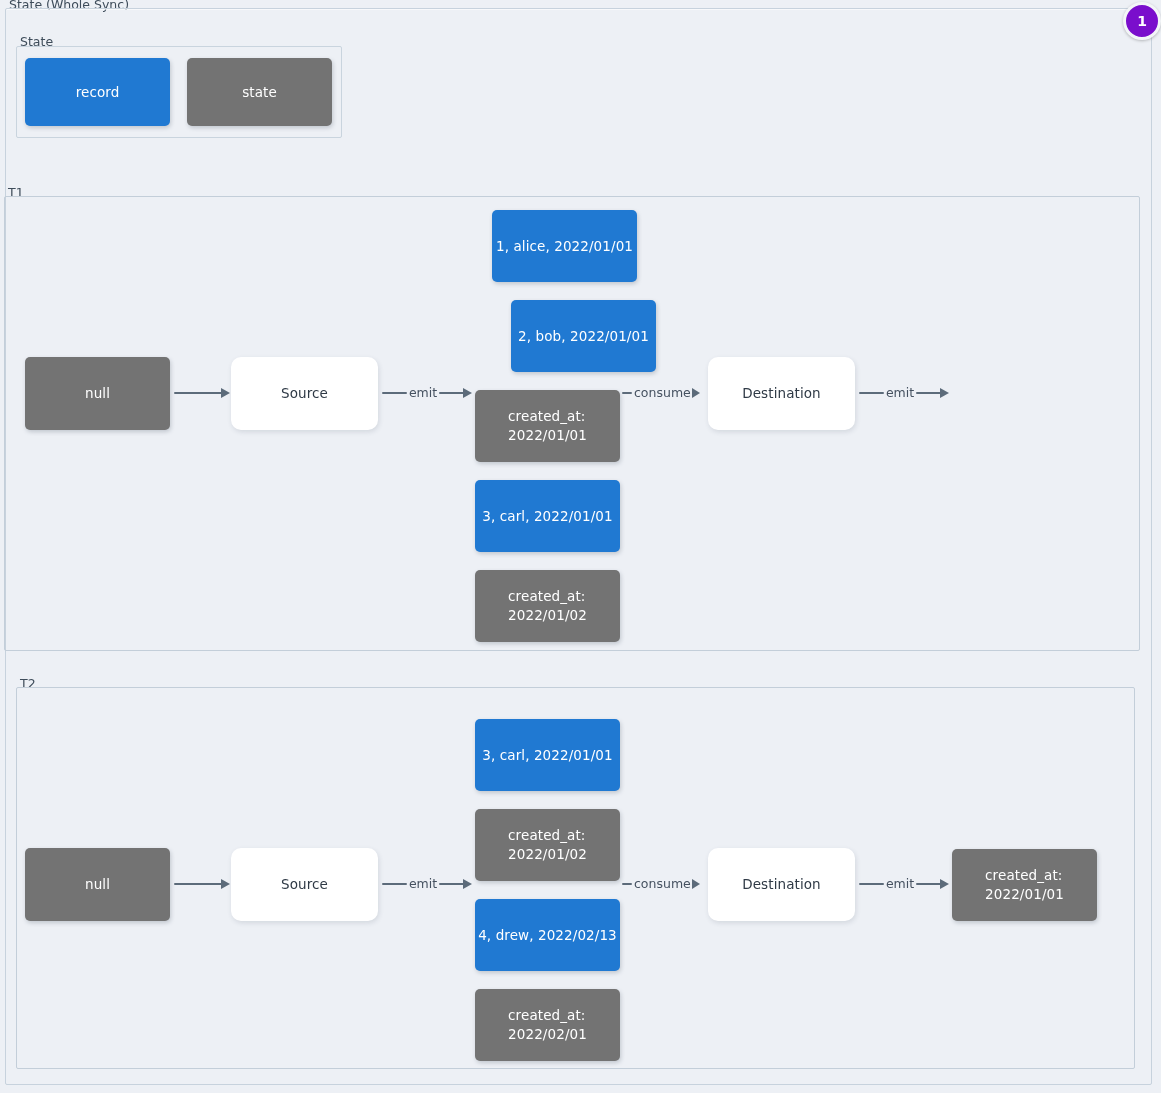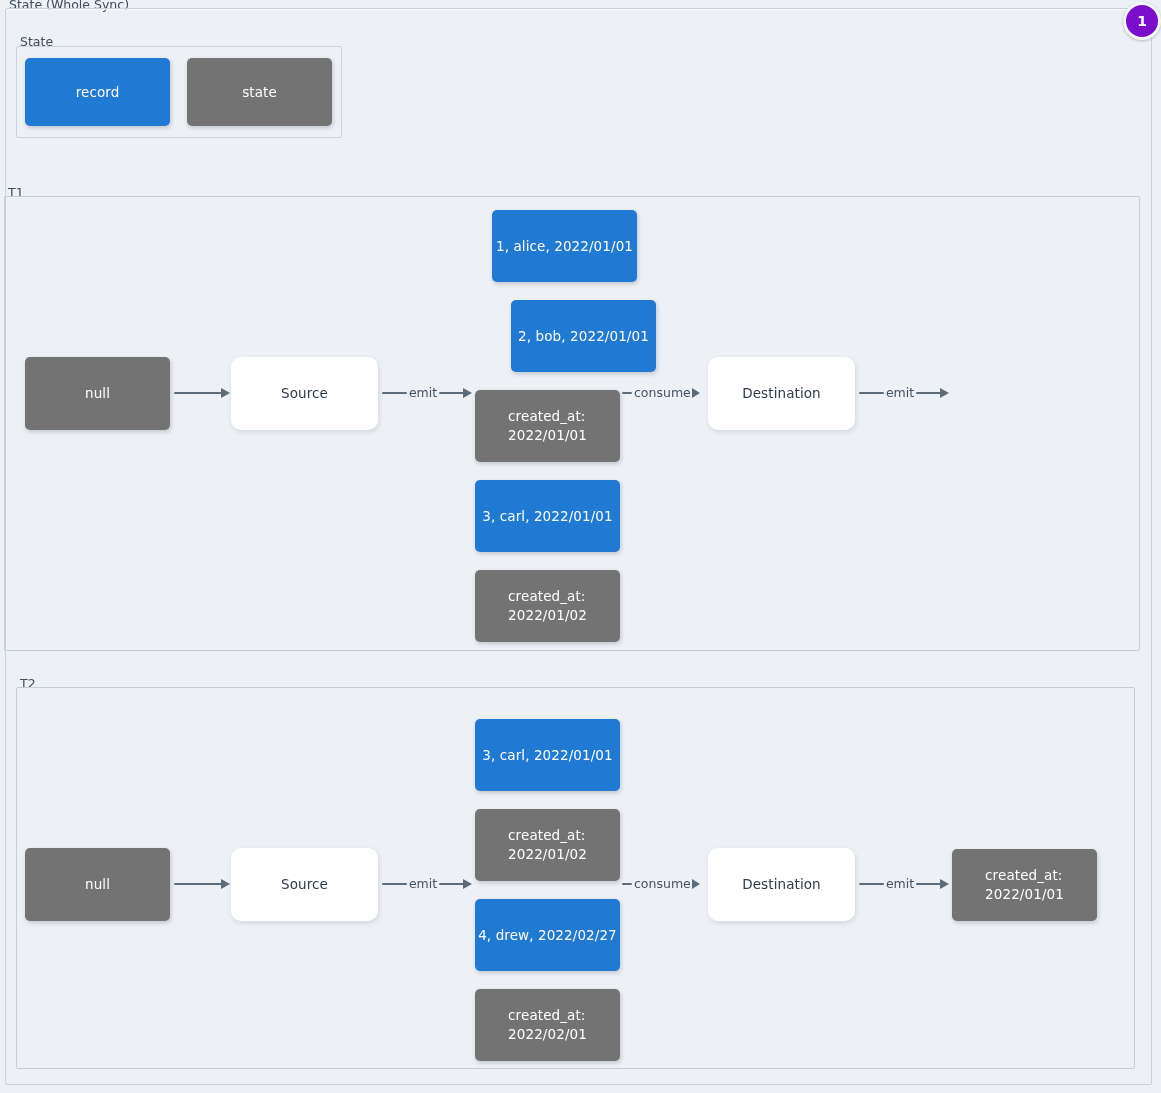--- a/index.html
+++ b/index.html
@@ -244,21 +244,21 @@
 <div class="edge" style="left:382px; top:874px; width:90px;">
   <span class="line"></span>
   <span class="lbl">emit</span>
   <span class="line"></span>
   <span class="head"></span>
 </div>
 
 <div class="node record" style="left:475px; top:719px; width:145px; height:72px;">3, carl, 2022/01/01</div>
 <div class="node state" style="left:475px; top:809px; width:145px; height:72px;">created_at:
 2022/01/02</div>
-<div class="node record" style="left:475px; top:899px; width:145px; height:72px;">4, drew, 2022/02/27</div>
+<div class="node record" style="left:475px; top:899px; width:145px; height:72px;">4, drew, 2022/02/13</div>
 <div class="node state" style="left:475px; top:989px; width:145px; height:72px;">created_at:
 2022/02/01</div>
 
 <div class="edge" style="left:622px; top:874px; width:84px;">
   <span class="line" style="max-width:10px"></span>
   <span class="lbl">consume</span>
   <span class="head small"></span>
 </div>
 
 <div class="node plain" style="left:708px; top:848px; width:147px; height:73px;">Destination</div>

